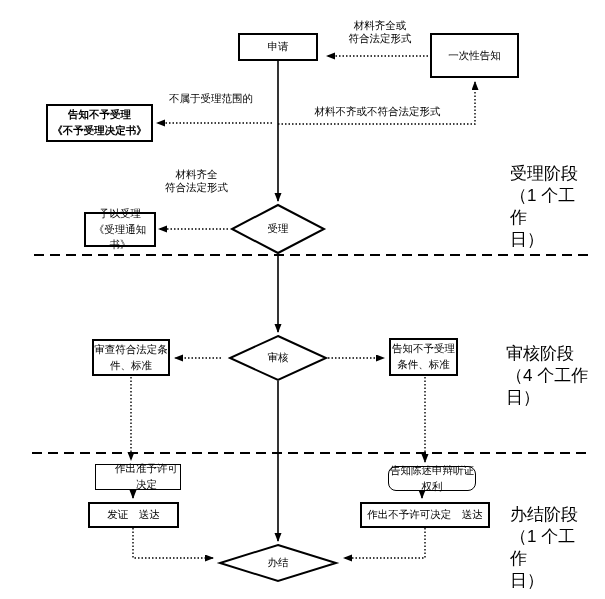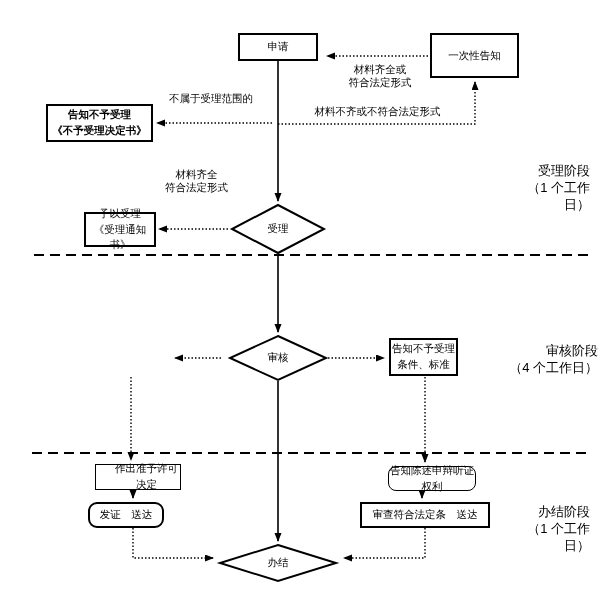--- a/index.html
+++ b/index.html
@@ -36,23 +36,23 @@
   }
   .label {
     position: absolute;
     font-size: 10.5px;
     line-height: 1.25;
     text-align: center;
     white-space: pre-line;
   }
   .stage {
     position: absolute;
-    font-size: 13px;
+    font-size: 17px;
     line-height: 1.3;
-    text-align: right;
+    text-align: left;
     white-space: pre-line;
   }
 </style>
 </head>
 <body>
 
 <div class="canvas">
 
   <svg class="wires" viewBox="0 0 605 599" xmlns="http://www.w3.org/2000/svg">
     <defs>
@@ -85,32 +85,34 @@
     <polygon points="278,336 326,358 278,380 230,358" fill="#ffffff" stroke="#000" stroke-width="2"></polygon>
     <polygon points="278,545 336,563 278,581 220,563" fill="#ffffff" stroke="#000" stroke-width="2"></polygon>
   </svg>
 
   <div class="box med" style="left:238px; top:33px; width:80px; height:28px;text-align:right;">申请</div>
   <div class="box med" style="left:430px; top:33px; width:89px; height:45px;">一次性告知</div>
   <div class="box" style="left:46px; top:104px; width:107px; height:38px;font-weight:bold;">告知不予受理
 《不予受理决定书》</div>
   <div class="box" style="left:84px; top:212px; width:72px; height:35px;">予以受理
 《受理通知书》</div>
+  <div class="box" style="left:92px; top:339px; width:78px; height:37px;">审查符合法定条
+件、标准</div>
   <div class="box" style="left:389px; top:338px; width:69px; height:38px;">告知不予受理
 条件、标准</div>
   <div class="box thin" style="left:95px; top:464px; width:86px; height:26px;padding-left:17px;">作出准予许可决定</div>
-  <div class="box" style="left:88px; top:502px; width:76px; height:26px;border-radius:9px;">发证　送达</div>
+  <div class="box" style="left:88px; top:502px; width:91px; height:26px;">发证　送达</div>
   <div class="box thin" style="left:388px; top:466px; width:88px; height:25px;border-radius:8px;">告知陈述申辩听证权利</div>
-  <div class="box" style="left:360px; top:502px; width:130px; height:26px;">审查符合法定条　送达</div>
+  <div class="box" style="left:360px; top:502px; width:130px; height:26px;">作出不予许可决定　送达</div>
 
   <div class="dtext" style="left:278px; top:229px;text-align:center;">受理</div>
   <div class="dtext" style="left:278px; top:358px;">审核</div>
   <div class="dtext" style="left:278px; top:563px;">办结</div>
 
-  <div class="label" style="left:343px; top:19px; width:74px;margin-top:44px;">材料齐全或
+  <div class="label" style="left:343px; top:19px; width:74px;">材料齐全或
 符合法定形式</div>
   <div class="label" style="left:161px; top:92px; width:100px;">不属于受理范围的</div>
   <div class="label" style="left:305px; top:105px; width:145px;">材料不齐或不符合法定形式</div>
   <div class="label" style="left:154px; top:168px; width:85px;">材料齐全
 符合法定形式</div>
 
   <div class="stage" style="left:510px; top:163px; width:80px;">受理阶段
 （1 个工作
 日）</div>
   <div class="stage" style="left:506px; top:343px; width:92px;">审核阶段

